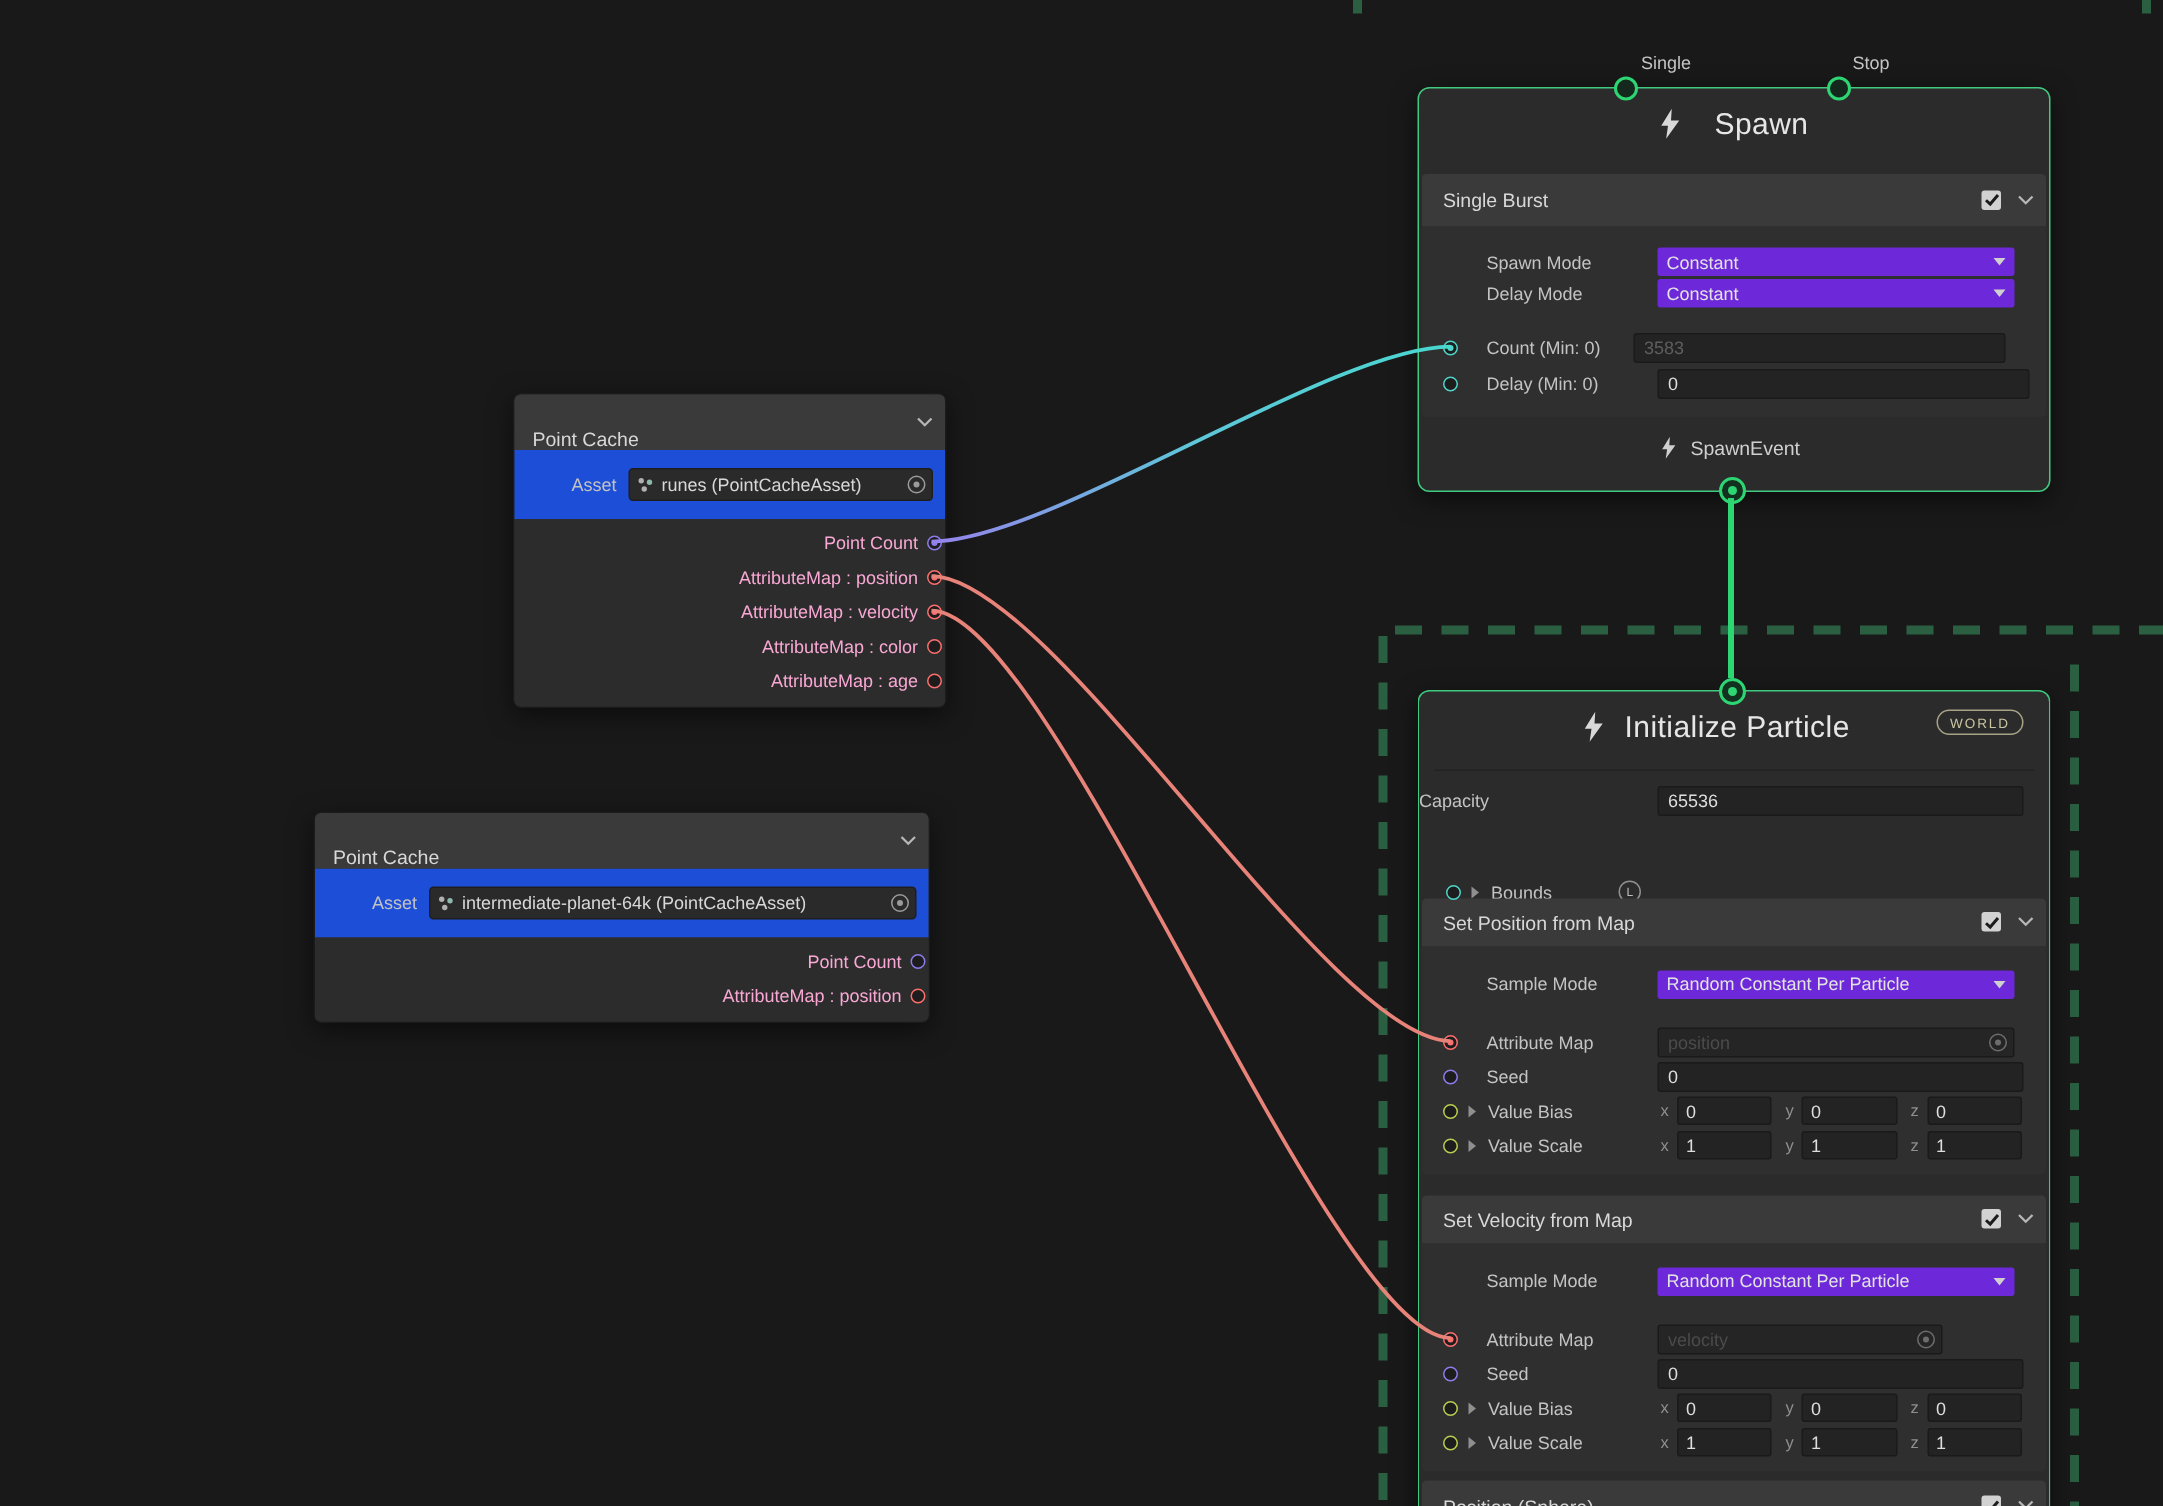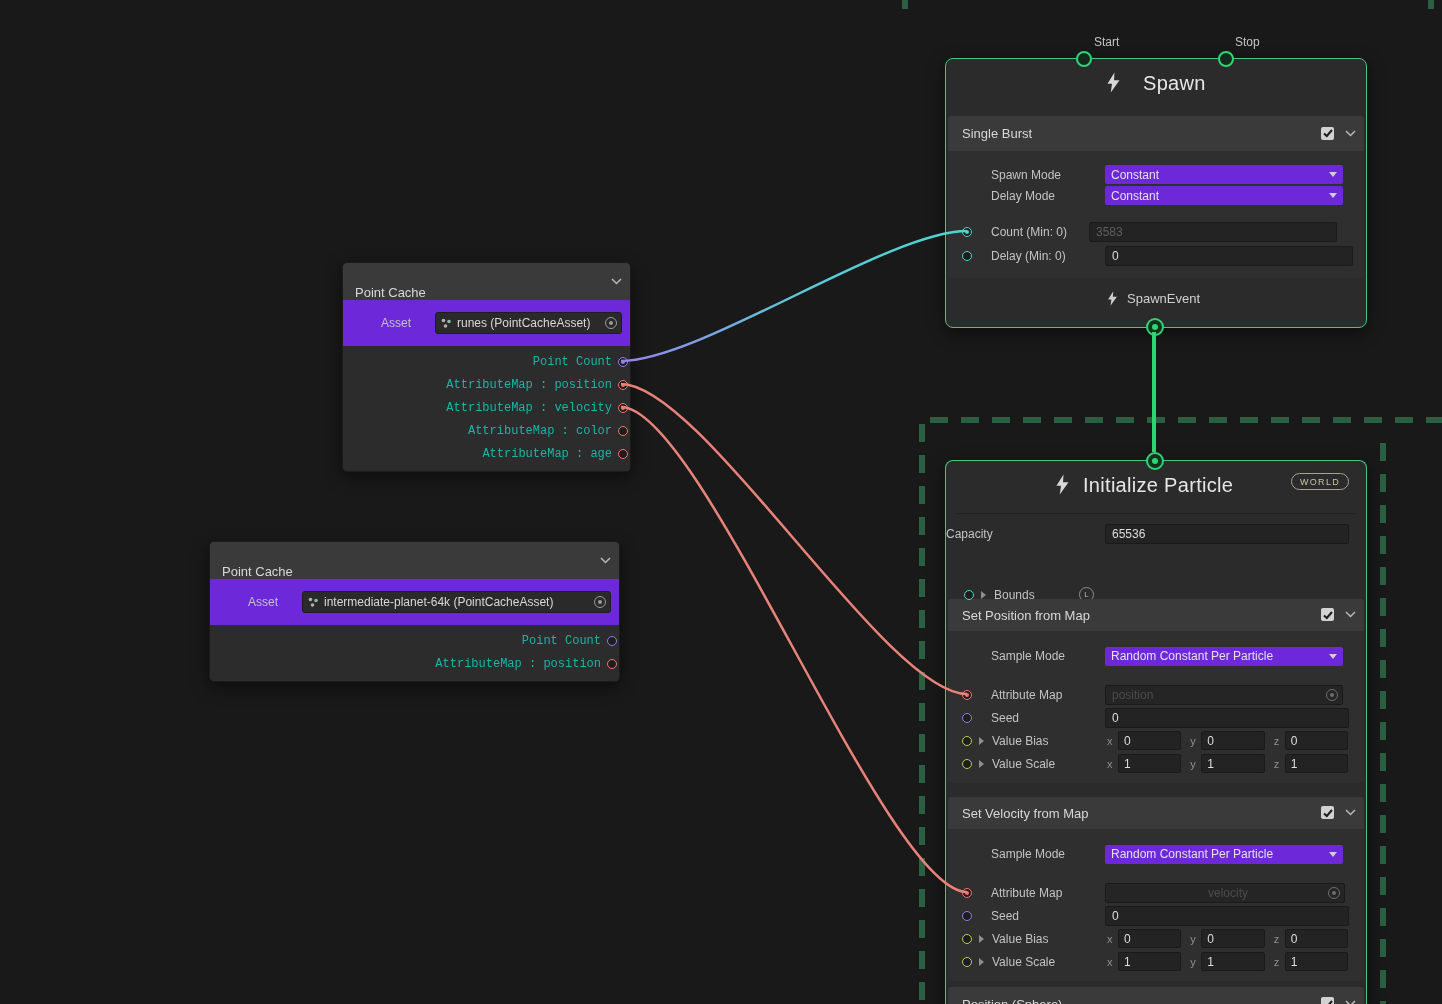--- a/index.html
+++ b/index.html
@@ -46,27 +46,27 @@
   
   .chk{position:absolute;right:30px;top:50%;margin-top:-7px;width:13px;height:13px;background:#d2d2d2;border-radius:2px;display:flex;align-items:center;justify-content:center;}
   .chev{position:absolute;right:8px;top:50%;margin-top:-4px;line-height:0;}
   .fold{width:0;height:0;border-top:4px solid transparent;border-bottom:4px solid transparent;border-left:5px solid #8f8f8f;margin-left:7px;flex:0 0 auto;}
   .picker{box-sizing:border-box;width:12px;height:12px;border:1px solid #9b9b9b;border-radius:50%;display:flex;align-items:center;justify-content:center;flex:0 0 auto;}
   .picker i{display:block;width:4px;height:4px;border-radius:50%;background:#9b9b9b;}
   .picker.dimp{border-color:#6d6d6d}.picker.dimp i{background:#6d6d6d}
   
   .pchdr{position:relative;height:37px;background:#3a3a3a;border-radius:4px 4px 0 0;display:flex;align-items:flex-end;}
   .pchdr .t{font-size:13px;color:#d8d8d8;margin-left:12px;}
-  .assetsec{height:46px;background:#6d28d9;display:flex;align-items:center;padding-right:8px;box-sizing:border-box;gap:16px;}
+  .assetsec{height:46px;background:#1d4ed8;display:flex;align-items:center;padding-right:8px;box-sizing:border-box;}
   .assetlbl{width:68px;text-align:right;font-size:12px;color:#c3c3c3;margin-right:8px;flex:0 0 auto;}
   .assetfield{flex:1;height:22px;background:#2a2a2a;border:1px solid #1e1e1e;border-radius:3px;display:flex;align-items:center;box-sizing:border-box;}
   .assetfield .nm{margin-left:5px;font-size:12px;color:#d8d8d8;white-space:nowrap;overflow:hidden;flex:1;}
   .outsec{background:#2c2c2c;border-radius:0 0 4px 4px;padding:4px 0 6px 0;}
   .pcrow{height:23px;display:flex;align-items:center;justify-content:flex-end;padding-right:2px;}
-  .pcrow .lbl{color:#14b8a6;font-family:Liberation Mono, monospace;}
+  .pcrow .lbl{color:#f9a8d4;}
   .pcrow .port{margin-left:6px;}
   .hr{position:absolute;left:10px;right:10px;height:1px;background:#222222;}
   .badge{position:absolute;box-sizing:border-box;height:17px;border:1px solid #a8a387;border-radius:9px;display:flex;align-items:center;padding:0 8px;font-size:9px;letter-spacing:1.3px;color:#c9c4a2;}
   .lspace{position:absolute;box-sizing:border-box;width:15px;height:15px;border:1px solid #8f8f8f;border-radius:50%;display:flex;align-items:center;justify-content:center;font-size:8px;color:#bdbdbd;}
 </style>
 </head>
 <body>
 
 <div class="canvas">
 
@@ -160,21 +160,21 @@
         <span class="port c-purple"></span>
       </div>
       <div class="pcrow">
         <span class="lbl">AttributeMap : position</span>
         <span class="port c-red"></span>
       </div>
     </div>
   </div>
 
   <div class="node context" style="left:945px;top:58px;width:420px;height:268px;">
-    <span class="flowlabel abs" style="left:148px;top:-24px;">Start</span>
+    <span class="flowlabel abs" style="left:148px;top:-24px;">Single</span>
     <span class="flowlabel abs" style="left:289px;top:-24px;">Stop</span>
     <span class="flowport" style="left:130px;top:-8px;"></span>
     <span class="flowport" style="left:272px;top:-8px;"></span>
 
     <svg class="abs" style="left:160px;top:13px;" width="15" height="21" viewBox="0 0 12 16">
       <path d="M6.8 0 L1.2 9 H4.8 L3.8 16 L10.8 6.2 H6.4 Z" fill="#d9d9d9"></path>
     </svg>
     <span class="node-title abs" style="left:197px;top:13px;">Spawn</span>
 
     <div class="blockhdr" style="top:57px;height:35px;">
@@ -376,21 +376,21 @@
           <span class="t">Random Constant Per Particle</span>
           <span class="caret"></span>
         </div>
       </div>
       <div style="height:17px;"></div>
       <div class="row" style="height:22px;">
         <span class="port c-red rowport">
             <i></i>
           </span>
         <span class="lbl" style="margin-left:19px;">Attribute Map</span>
-        <div class="tf" style="left:157px;width:240px;background:#252525;justify-content:center;">
+        <div class="tf" style="left:157px;width:190px;background:#252525;">
           <span class="hint">velocity</span>
           <span class="picker dimp" style="position:absolute;right:4px;">
               <i></i>
             </span>
         </div>
       </div>
       <div class="row" style="height:23px;">
         <span class="port c-purple rowport"></span>
         <span class="lbl" style="margin-left:19px;">Seed</span>
         <div class="tf" style="left:157px;width:244px;">

